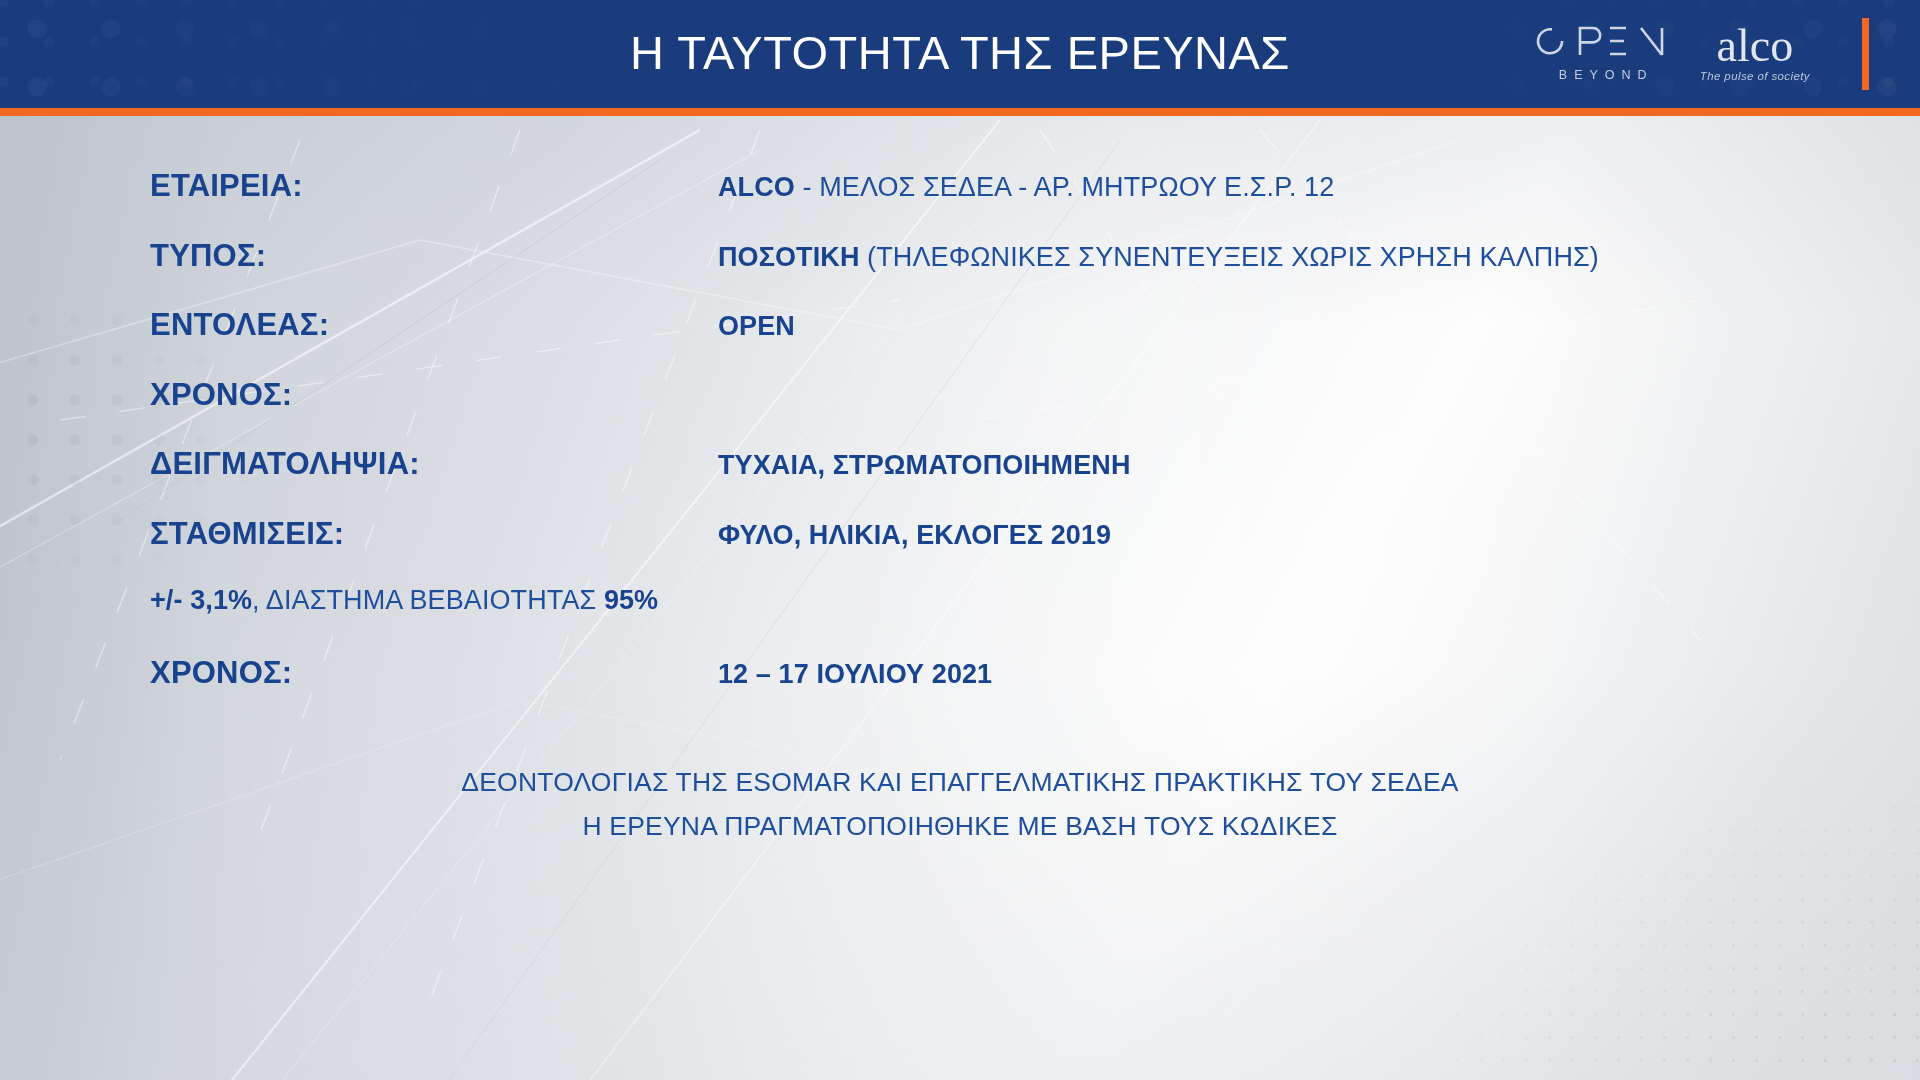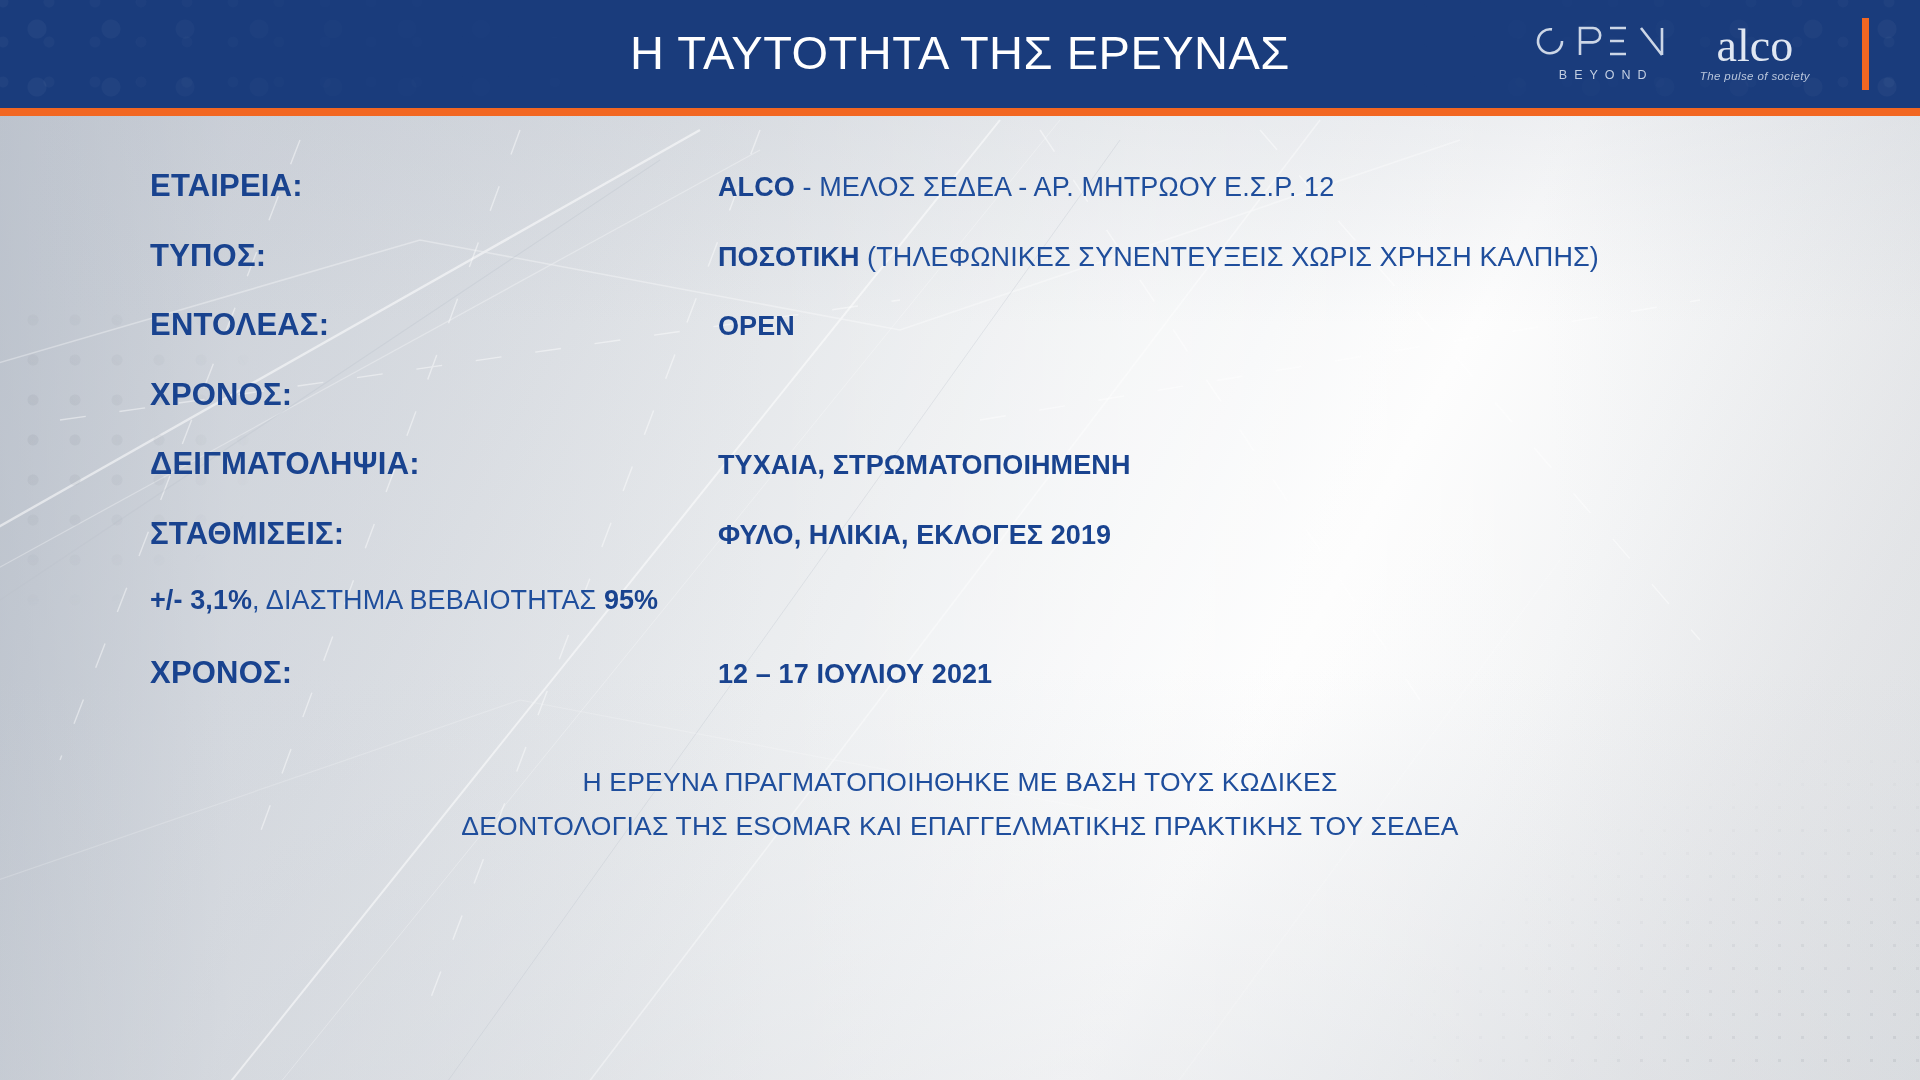--- a/index.html
+++ b/index.html
@@ -330,17 +330,17 @@
       <div class="row">
         <div class="row-value"><b>+/- 3,1%</b><span>, ΔΙΑΣΤΗΜΑ ΒΕΒΑΙΟΤΗΤΑΣ  </span><b>95%</b></div>
       </div>
       <div class="row">
         <div class="row-label">ΧΡΟΝΟΣ:</div>
         <div class="row-value"><b>12 – 17 ΙΟΥΛΙΟΥ 2021</b></div>
       </div>
     </div>
 
   <div class="footer-note">
+    <span>ΔΕΟΝΤΟΛΟΓΙΑΣ ΤΗΣ ESOMAR ΚΑΙ ΕΠΑΓΓΕΛΜΑΤΙΚΗΣ ΠΡΑΚΤΙΚΗΣ ΤΟΥ ΣΕΔΕΑ</span>
     <span>Η ΕΡΕΥΝΑ ΠΡΑΓΜΑΤΟΠΟΙΗΘΗΚΕ ΜΕ ΒΑΣΗ ΤΟΥΣ ΚΩΔΙΚΕΣ</span>
-    <span>ΔΕΟΝΤΟΛΟΓΙΑΣ ΤΗΣ ESOMAR ΚΑΙ ΕΠΑΓΓΕΛΜΑΤΙΚΗΣ ΠΡΑΚΤΙΚΗΣ ΤΟΥ ΣΕΔΕΑ</span>
   </div>
 
 </div>
 
 </body></html>

